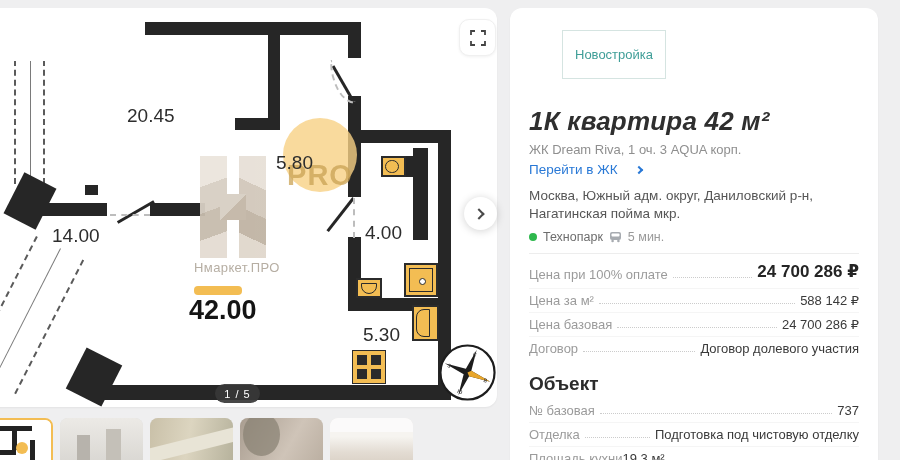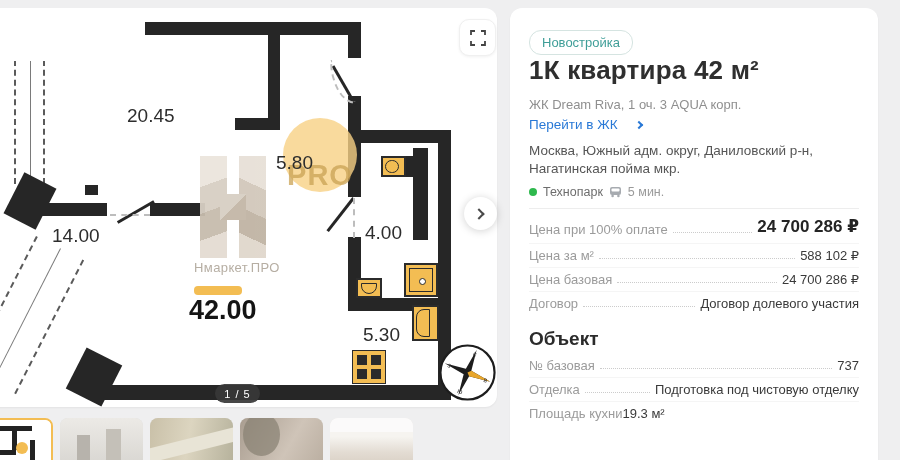--- a/index.html
+++ b/index.html
@@ -102,24 +102,24 @@
   .t-kitchen { background:linear-gradient(180deg,#f6f4f0 0 30%,#e3dcd3 55%,#cdc1b3); }
   .t-kitchen:before { content:""; position:absolute; left:0; top:0; width:100%; height:22%; background:#fbfafa; }
   .mini-plan { position:absolute; inset:0; background:#fff; }
   .mini-plan .mw { position:absolute; background:#222; }
   .mini-plan .md { position:absolute; width:12px; height:12px; border-radius:50%; background:#f3bd53; }
 
   
   #detail-card { position:absolute; left:510px; top:8px; width:368px; height:560px;
     background:#fff; border-radius:12px; box-shadow:0 1px 2px rgba(0,0,0,.05);
     padding:22px 19px 0 19px; }
-  #badge { display:inline-block; border:1px solid #d5e4e1; border-radius:12px;
-    padding:4px 12px; font-size:13px; color:var(--teal,#3f9e98); }
-  #title { margin-top:0; font-size:26px; font-weight:700; color:#2f2f2f; letter-spacing:.2px; }
-  #subtitle { margin-top:11px; font-size:13px; color:#8f8f8f; }
+  #badge { display:inline-block; border:1px solid #d5e4e1; border-radius:0;
+    padding:16px 12px; font-size:13px; color:var(--teal,#3f9e98);margin-left:33px; }
+  #title { margin-top:27px; font-size:26px; font-weight:700; color:#2f2f2f; letter-spacing:.2px;font-style:italic; }
+  #subtitle { margin-top:5px; font-size:13px; color:#8f8f8f; }
   #complex-link { margin-top:5px; font-size:13.5px; color:var(--blue,#2878d6); cursor:pointer;
     display:flex; align-items:center; gap:18px; width:fit-content; }
   #complex-link .chev { width:6px; height:6px; border-color:var(--blue,#2878d6); margin:0; }
   #address { margin-top:10px; font-size:13.5px; line-height:18px; color:#565656; }
   #metro-row { margin-top:7px; display:flex; align-items:center; gap:6px; font-size:12.5px; color:#6d6d6d; }
   #metro-dot { width:8px; height:8px; border-radius:50%; background:var(--green,#2eb84d); }
   #metro-time { color:#9a9a9a; }
   #rows-divider { margin-top:9px; border-top:1px solid #ededed; }
 
   .row { display:flex; align-items:flex-end; padding:4px 0; border-bottom:1px solid #f5f5f5; }
@@ -294,21 +294,21 @@
   <div id="rows-divider"></div>
   <div id="price-rows">
       <div class="row primary">
         <span class="lbl">Цена при 100% оплате</span>
         <span class="leader"></span>
         <span class="val">24 700 286 ₽</span>
       </div>
       <div class="row">
         <span class="lbl">Цена за м²</span>
         <span class="leader"></span>
-        <span class="val">588 102 ₽</span>
+        <span class="val">588 142 ₽</span>
       </div>
       <div class="row">
         <span class="lbl">Цена базовая</span>
         <span class="leader"></span>
         <span class="val">24 700 286 ₽</span>
       </div>
       <div class="row">
         <span class="lbl">Договор</span>
         <span class="leader"></span>
         <span class="val">Договор долевого участия</span>

